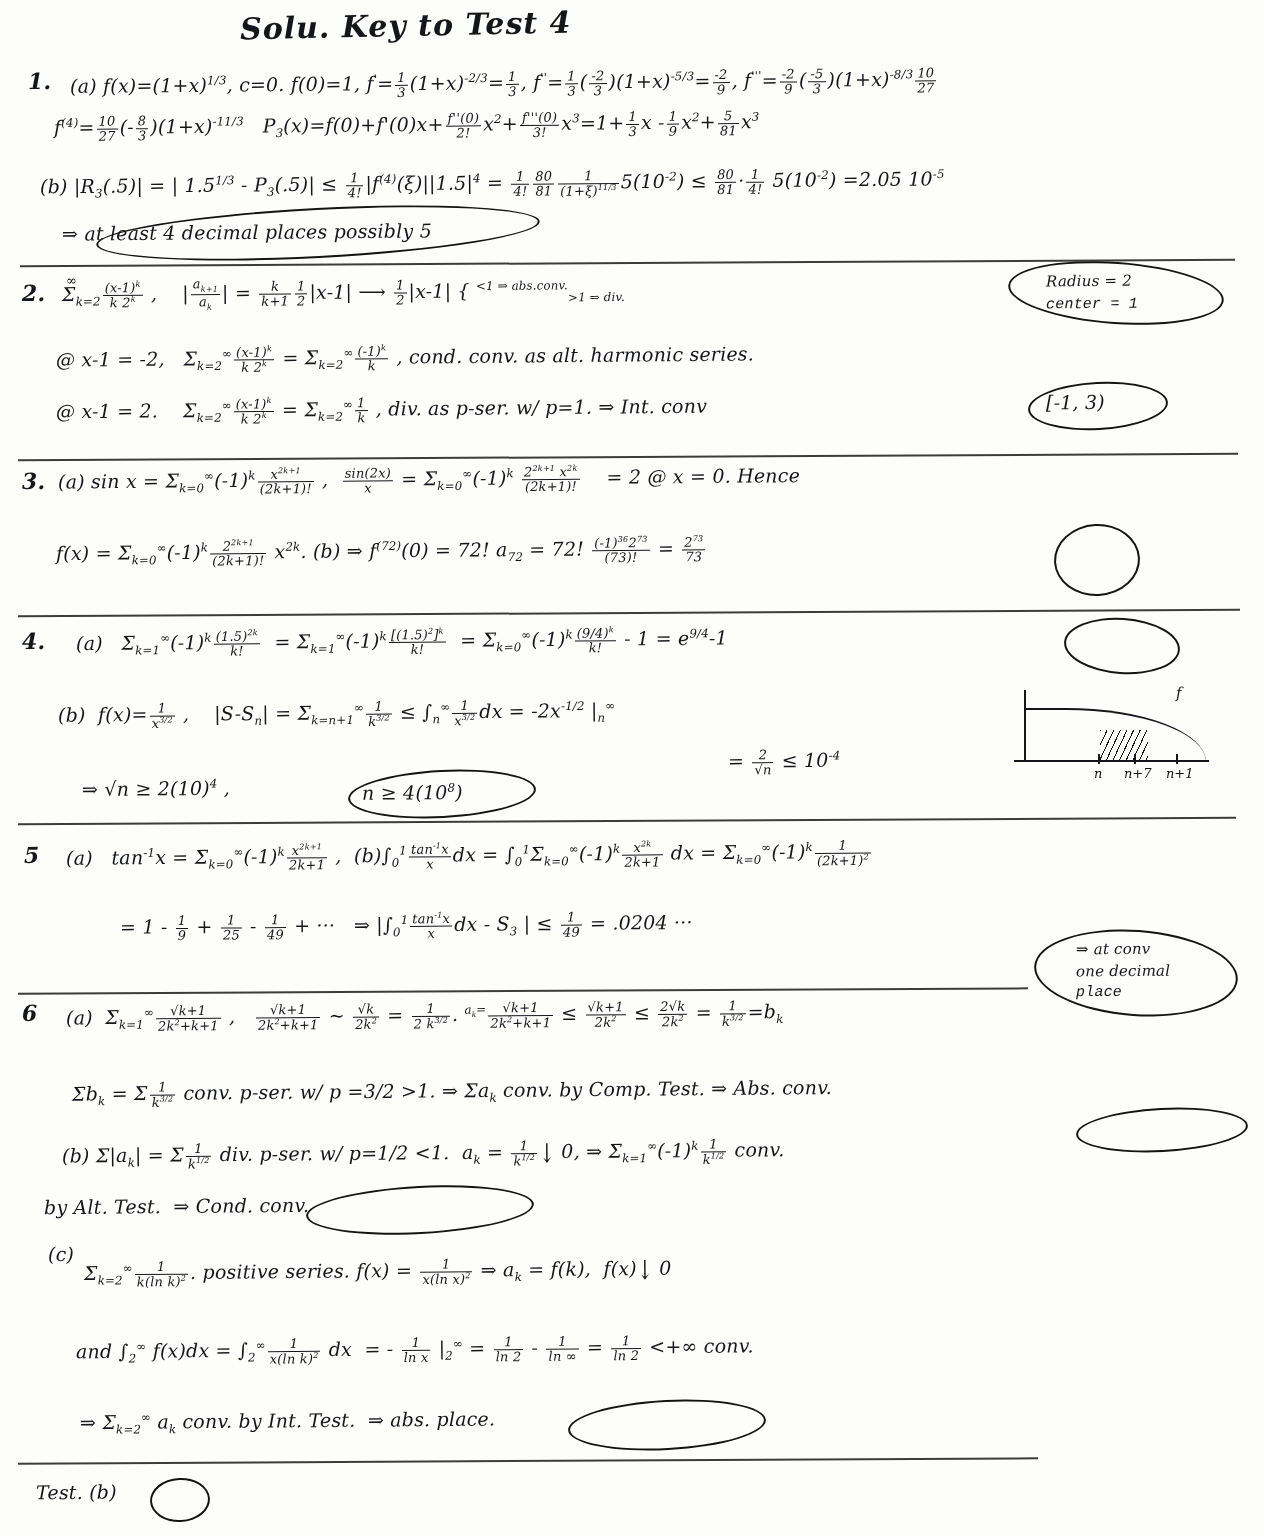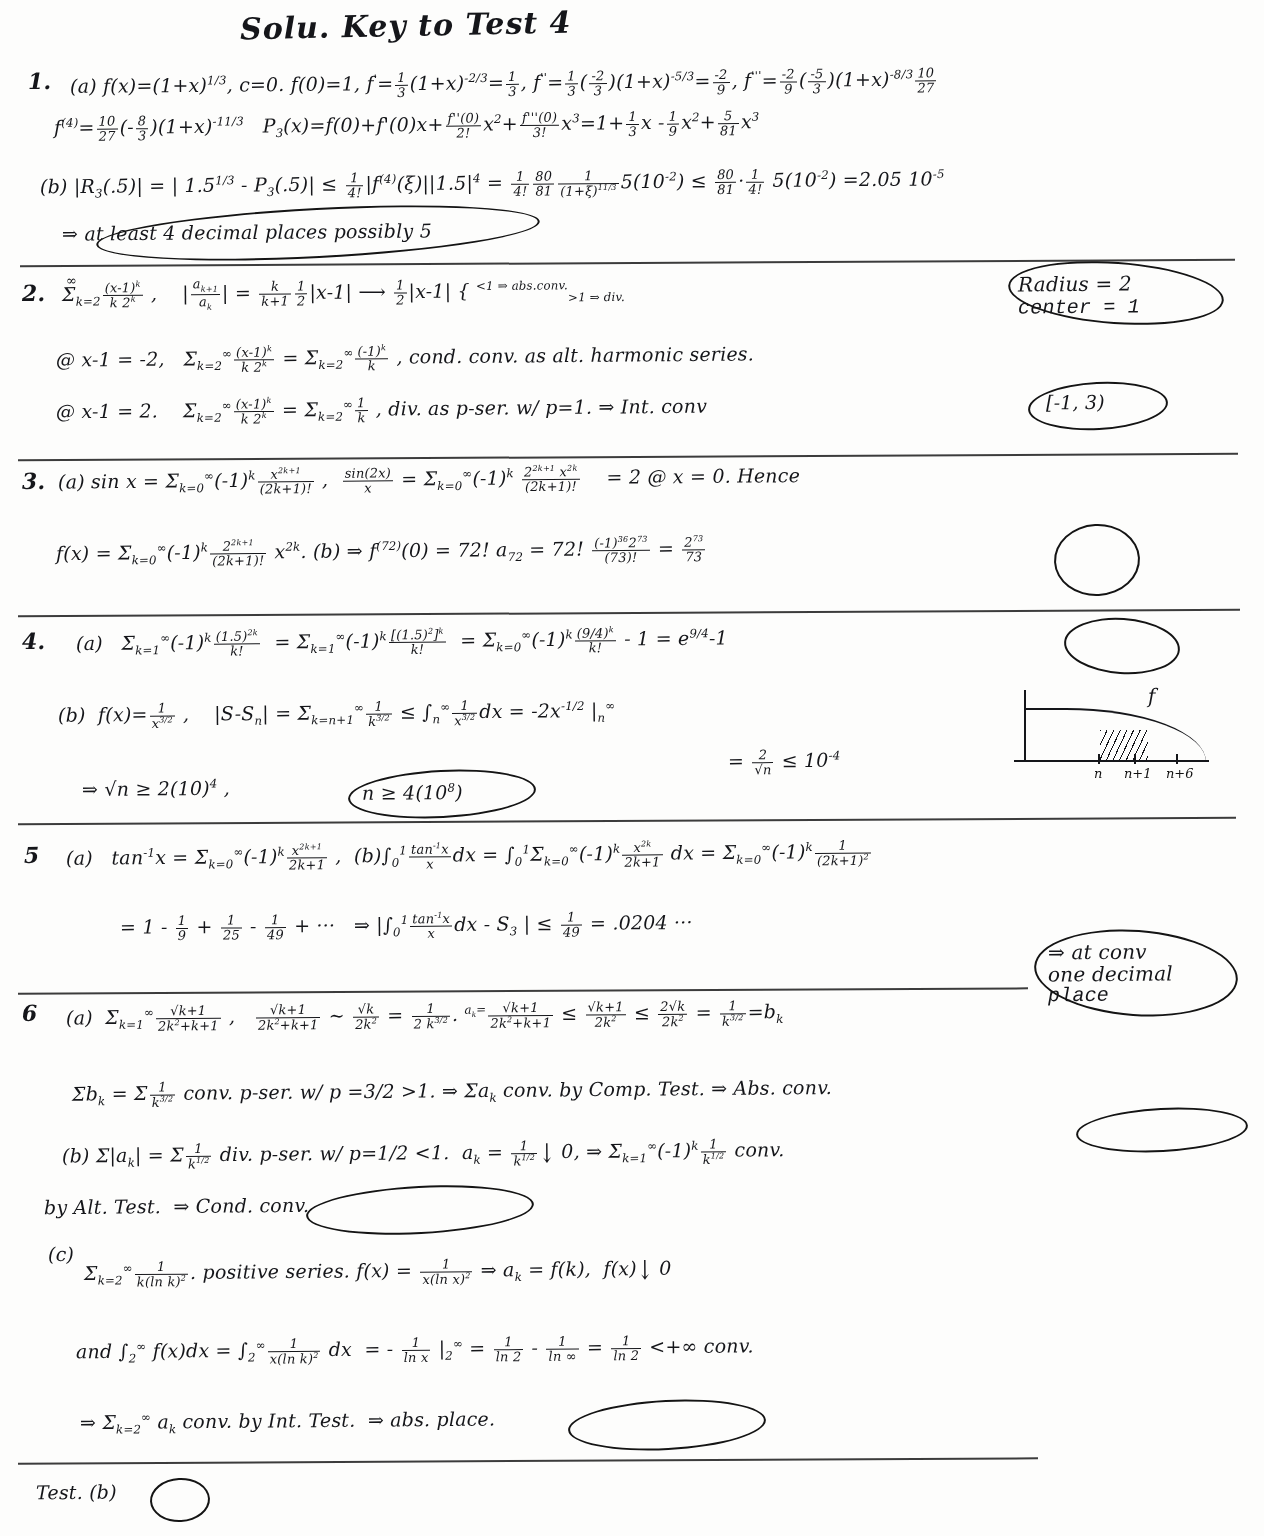--- a/index.html
+++ b/index.html
@@ -34,21 +34,22 @@
     font-size: 30px;
     font-weight: bold;
     letter-spacing: 1px;
     transform: rotate(-1.2deg);
   }
   .line {
     font-size: 19px;
     line-height: 1.15;
   }
   .small {
-    font-size: 20px;
+    font-size: 15px;
+    margin-left: 28px;
   }
   .num {
     font-size: 22px;
     font-weight: bold;
   }
   .rule {
     position: absolute;
     height: 2px;
     background: #1a1a1a;
     transform: rotate(-0.3deg);
@@ -187,22 +188,22 @@
   <div class="graph">
     <div class="axisv"></div>
     <div class="axish"></div>
     <div class="curve"></div>
     <div class="hatch"></div>
     <div class="hw small" style="position:absolute; left:148px; top:-6px;">f</div>
     <div class="tick" style="left:98px;"></div>
     <div class="tick" style="left:134px;"></div>
     <div class="tick" style="left:176px;"></div>
     <div class="lbl" style="left:94px;">n</div>
-    <div class="lbl" style="left:124px;">n+1</div>
-    <div class="lbl" style="left:166px;">n+6</div>
+    <div class="lbl" style="left:124px;">n+7</div>
+    <div class="lbl" style="left:166px;">n+1</div>
   </div>
 
   <div class="rule" style="left:18px; top:820px; width:1218px;"></div>
 
   <div class="hw num" style="left:24px; top:842px;">5</div>
   <div class="hw line" style="left:66px; top:842px;">
     (a)&nbsp;&nbsp; tan<sup>-1</sup>x = Σ<sub>k=0</sub><sup>∞</sup>(-1)<sup>k</sup><span class="frac"><span class="top">x<sup>2k+1</sup></span><span class="bot">2k+1</span></span> ,&nbsp; (b)∫<sub>0</sub><sup>1</sup><span class="frac"><span class="top">tan<sup>-1</sup>x</span><span class="bot">x</span></span>dx = ∫<sub>0</sub><sup>1</sup>Σ<sub>k=0</sub><sup>∞</sup>(-1)<sup>k</sup><span class="frac"><span class="top">x<sup>2k</sup></span><span class="bot">2k+1</span></span> dx = Σ<sub>k=0</sub><sup>∞</sup>(-1)<sup>k</sup><span class="frac"><span class="top">1</span><span class="bot">(2k+1)<sup>2</sup></span></span>
   </div>
   <div class="hw line" style="left:120px; top:912px;">
     = 1 - <span class="frac"><span class="top">1</span><span class="bot">9</span></span> + <span class="frac"><span class="top">1</span><span class="bot">25</span></span> - <span class="frac"><span class="top">1</span><span class="bot">49</span></span> + ···&nbsp;&nbsp; ⇒ |∫<sub>0</sub><sup>1</sup><span class="frac"><span class="top">tan<sup>-1</sup>x</span><span class="bot">x</span></span>dx - S<sub>3</sub> | ≤ <span class="frac"><span class="top">1</span><span class="bot">49</span></span> = .0204 ···

